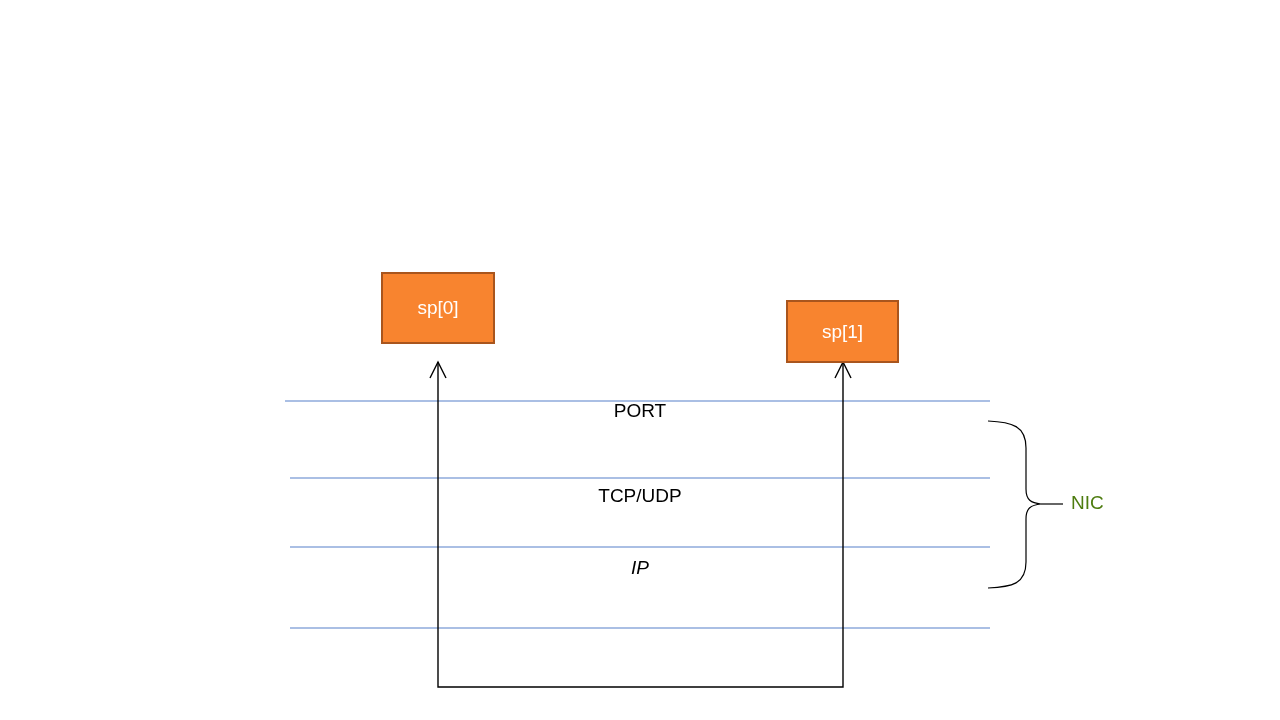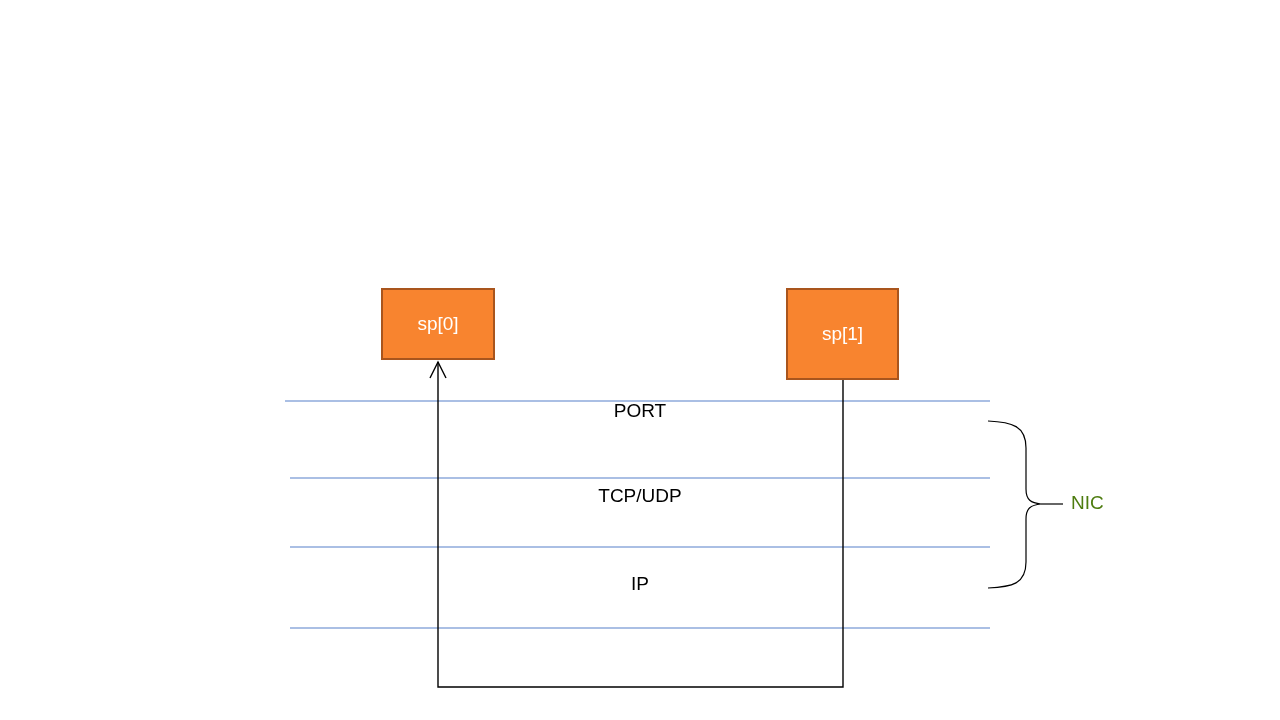--- a/index.html
+++ b/index.html
@@ -26,32 +26,32 @@
     position: absolute;
     box-sizing: border-box;
     background: var(--box-fill, #f8842f);
     border: 2px solid var(--box-border, #a9551d);
     display: flex;
     align-items: center;
     justify-content: center;
     color: #ffffff;
     font-size: 19px;
   }
-  .sp-box.box0 { left: 381px; top: 288px; width: 114px; height: 72px; }
-  .sp-box.box1 { left: 786px; top: 288px; width: 113px; height: 92px; }
+  .sp-box.box0 { left: 381px; top: 272px; width: 114px; height: 72px; }
+  .sp-box.box1 { left: 786px; top: 300px; width: 113px; height: 63px; }
   .layer-label {
     position: absolute;
     transform: translate(-50%, -50%);
     color: #000000;
     font-size: 19px;
     white-space: nowrap;
   }
   .layer-label.port    { left: 640px; top: 411px; }
   .layer-label.tcpudp  { left: 640px; top: 496px; }
-  .layer-label.ip      { left: 640px; top: 584px; }
+  .layer-label.ip      { left: 640px; top: 568px; font-style: italic; }
   .brace-label {
     position: absolute;
     left: 1071px;
     top: 503px;
     transform: translateY(-50%);
     color: #4d7c0f;
     font-size: 19px;
     white-space: nowrap;
   }
   .blue-line { stroke: var(--layer-line, #8eaadb); stroke-width: 1.4; fill: none; }

